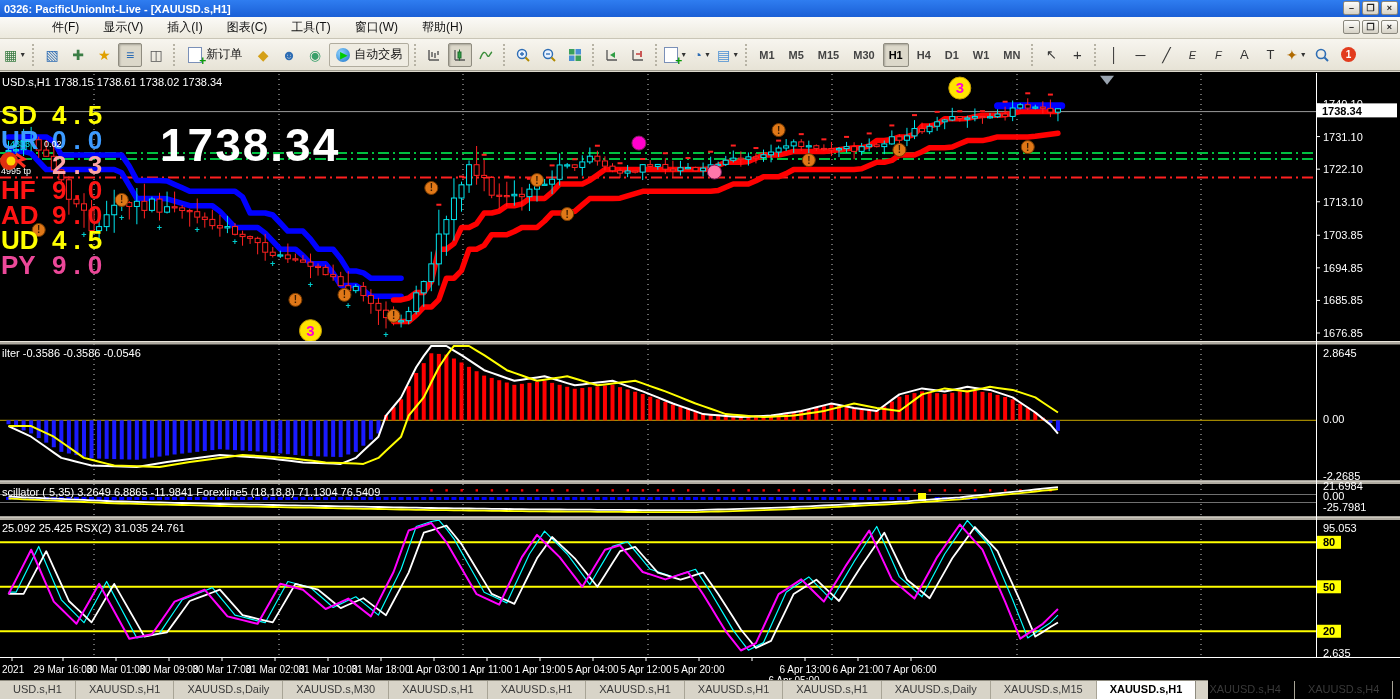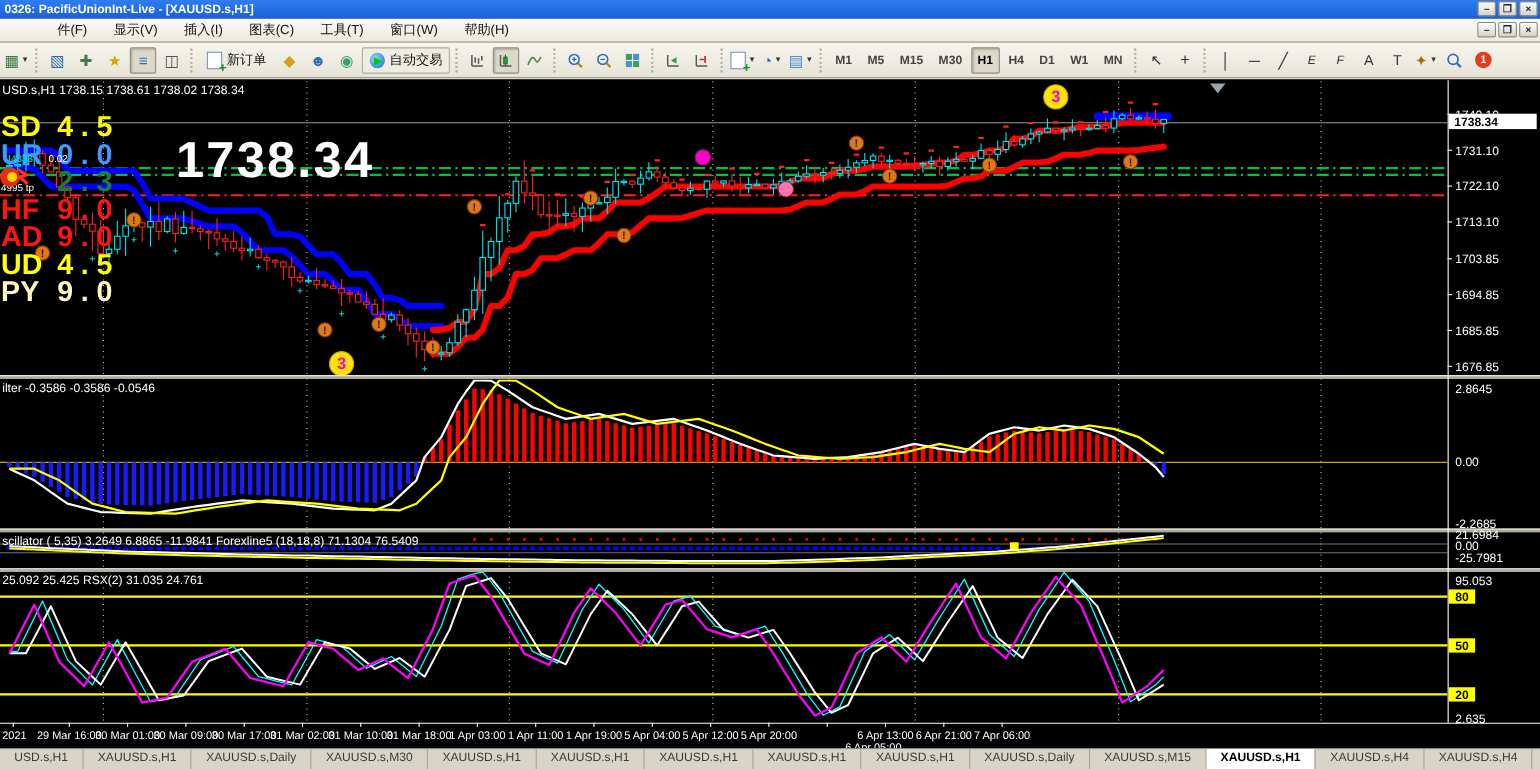--- a/index.html
+++ b/index.html
@@ -47,21 +47,21 @@
   .info-line{left:2px;top:76px;color:#fff;font-size:11px;}
   .wmark{left:160px;top:118px;color:#fff;font-size:46px;font-weight:800;letter-spacing:2px;}
   .srow{position:absolute;left:0;width:260px;height:25px;font-size:26px;font-weight:bold;line-height:25px;}
   .srow .lb{position:absolute;left:1px;}
   .srow .vl{position:absolute;left:52px;letter-spacing:7px;}
   .microtx{font-size:9px;}
   .plabel{color:#fff;font-size:11px;}
   
   .taxis{position:absolute;left:0;top:658px;width:1400px;height:22px;z-index:3;color:#fff;font-size:10px;}
   .taxis span{position:absolute;top:6px;white-space:nowrap;}
-  .tabsbar{position:absolute;left:0;top:680px;width:1400px;height:19px;background:#d8d4c8;
+  .tabsbar{position:absolute;left:0;top:680px;width:1208px;height:19px;background:#d8d4c8;
     border-top:1px solid #8e8b7f;display:flex;align-items:stretch;z-index:4;font-size:11px;color:#3a3a3a;}
   .tab{padding:2px 13px 0 13px;border-right:1px solid #a8a496;white-space:nowrap;}
   .tab.active{background:#fff;color:#000;font-weight:bold;border-right:1px solid #8e8b7f;}
   .tab-arrows{margin-left:auto;display:flex;align-items:center;gap:6px;padding:0 8px;color:#555;font-size:9px;}
 </style>
 </head>
 <body>
 
 <div id="app">
 
@@ -1035,37 +1035,37 @@
   <div class="ovl wmark">1738.34</div>
   <div id="strength-rows">
       <div class="srow ovl" style="top: 103px; color: rgb(255, 255, 0);">
         <span class="lb">SD</span>
         <span class="vl">4.5</span>
       </div>
       <div class="srow ovl" style="top: 128px; color: rgb(61, 155, 255);">
         <span class="lb">UR</span>
         <span class="vl">0.0</span>
       </div>
-      <div class="srow ovl" style="top: 153px; color: #15803d; padding-left: 38px;">
+      <div class="srow ovl" style="top: 153px; color: #fca5a5; padding-left: 38px;">
         <span class="lb"></span>
         <span class="vl">2.3</span>
       </div>
       <div class="srow ovl" style="top: 178px; color: rgb(255, 20, 20); padding-left: 41px;">
         <span class="lb">HF</span>
         <span class="vl">9.0</span>
       </div>
       <div class="srow ovl" style="top: 203px; color: rgb(255, 20, 20);">
         <span class="lb">AD</span>
         <span class="vl">9.0</span>
       </div>
       <div class="srow ovl" style="top: 228px; color: rgb(255, 255, 0);">
         <span class="lb">UD</span>
         <span class="vl">4.5</span>
       </div>
-      <div class="srow ovl" style="top: 253px; color: #fef9c3;">
+      <div class="srow ovl" style="top: 253px; color: #ec4899;">
         <span class="lb">PY</span>
         <span class="vl">9.0</span>
       </div>
     </div>
   <div class="ovl microtx" style="left:10px;top:139px;color:#00e5ee;">4333 ;</div>
   <div class="ovl microtx" style="left:44px;top:139px;color:#fff;">0.02</div>
   <div class="ovl microtx" style="left:1px;top:166px;color:#fff;">4995 tp</div>
   <div class="ovl" style="left:0;top:148px;width:30px;height:26px;">
     <svg width="30" height="26">
         <circle cx="9" cy="13" r="9" fill="#e03010"></circle>

